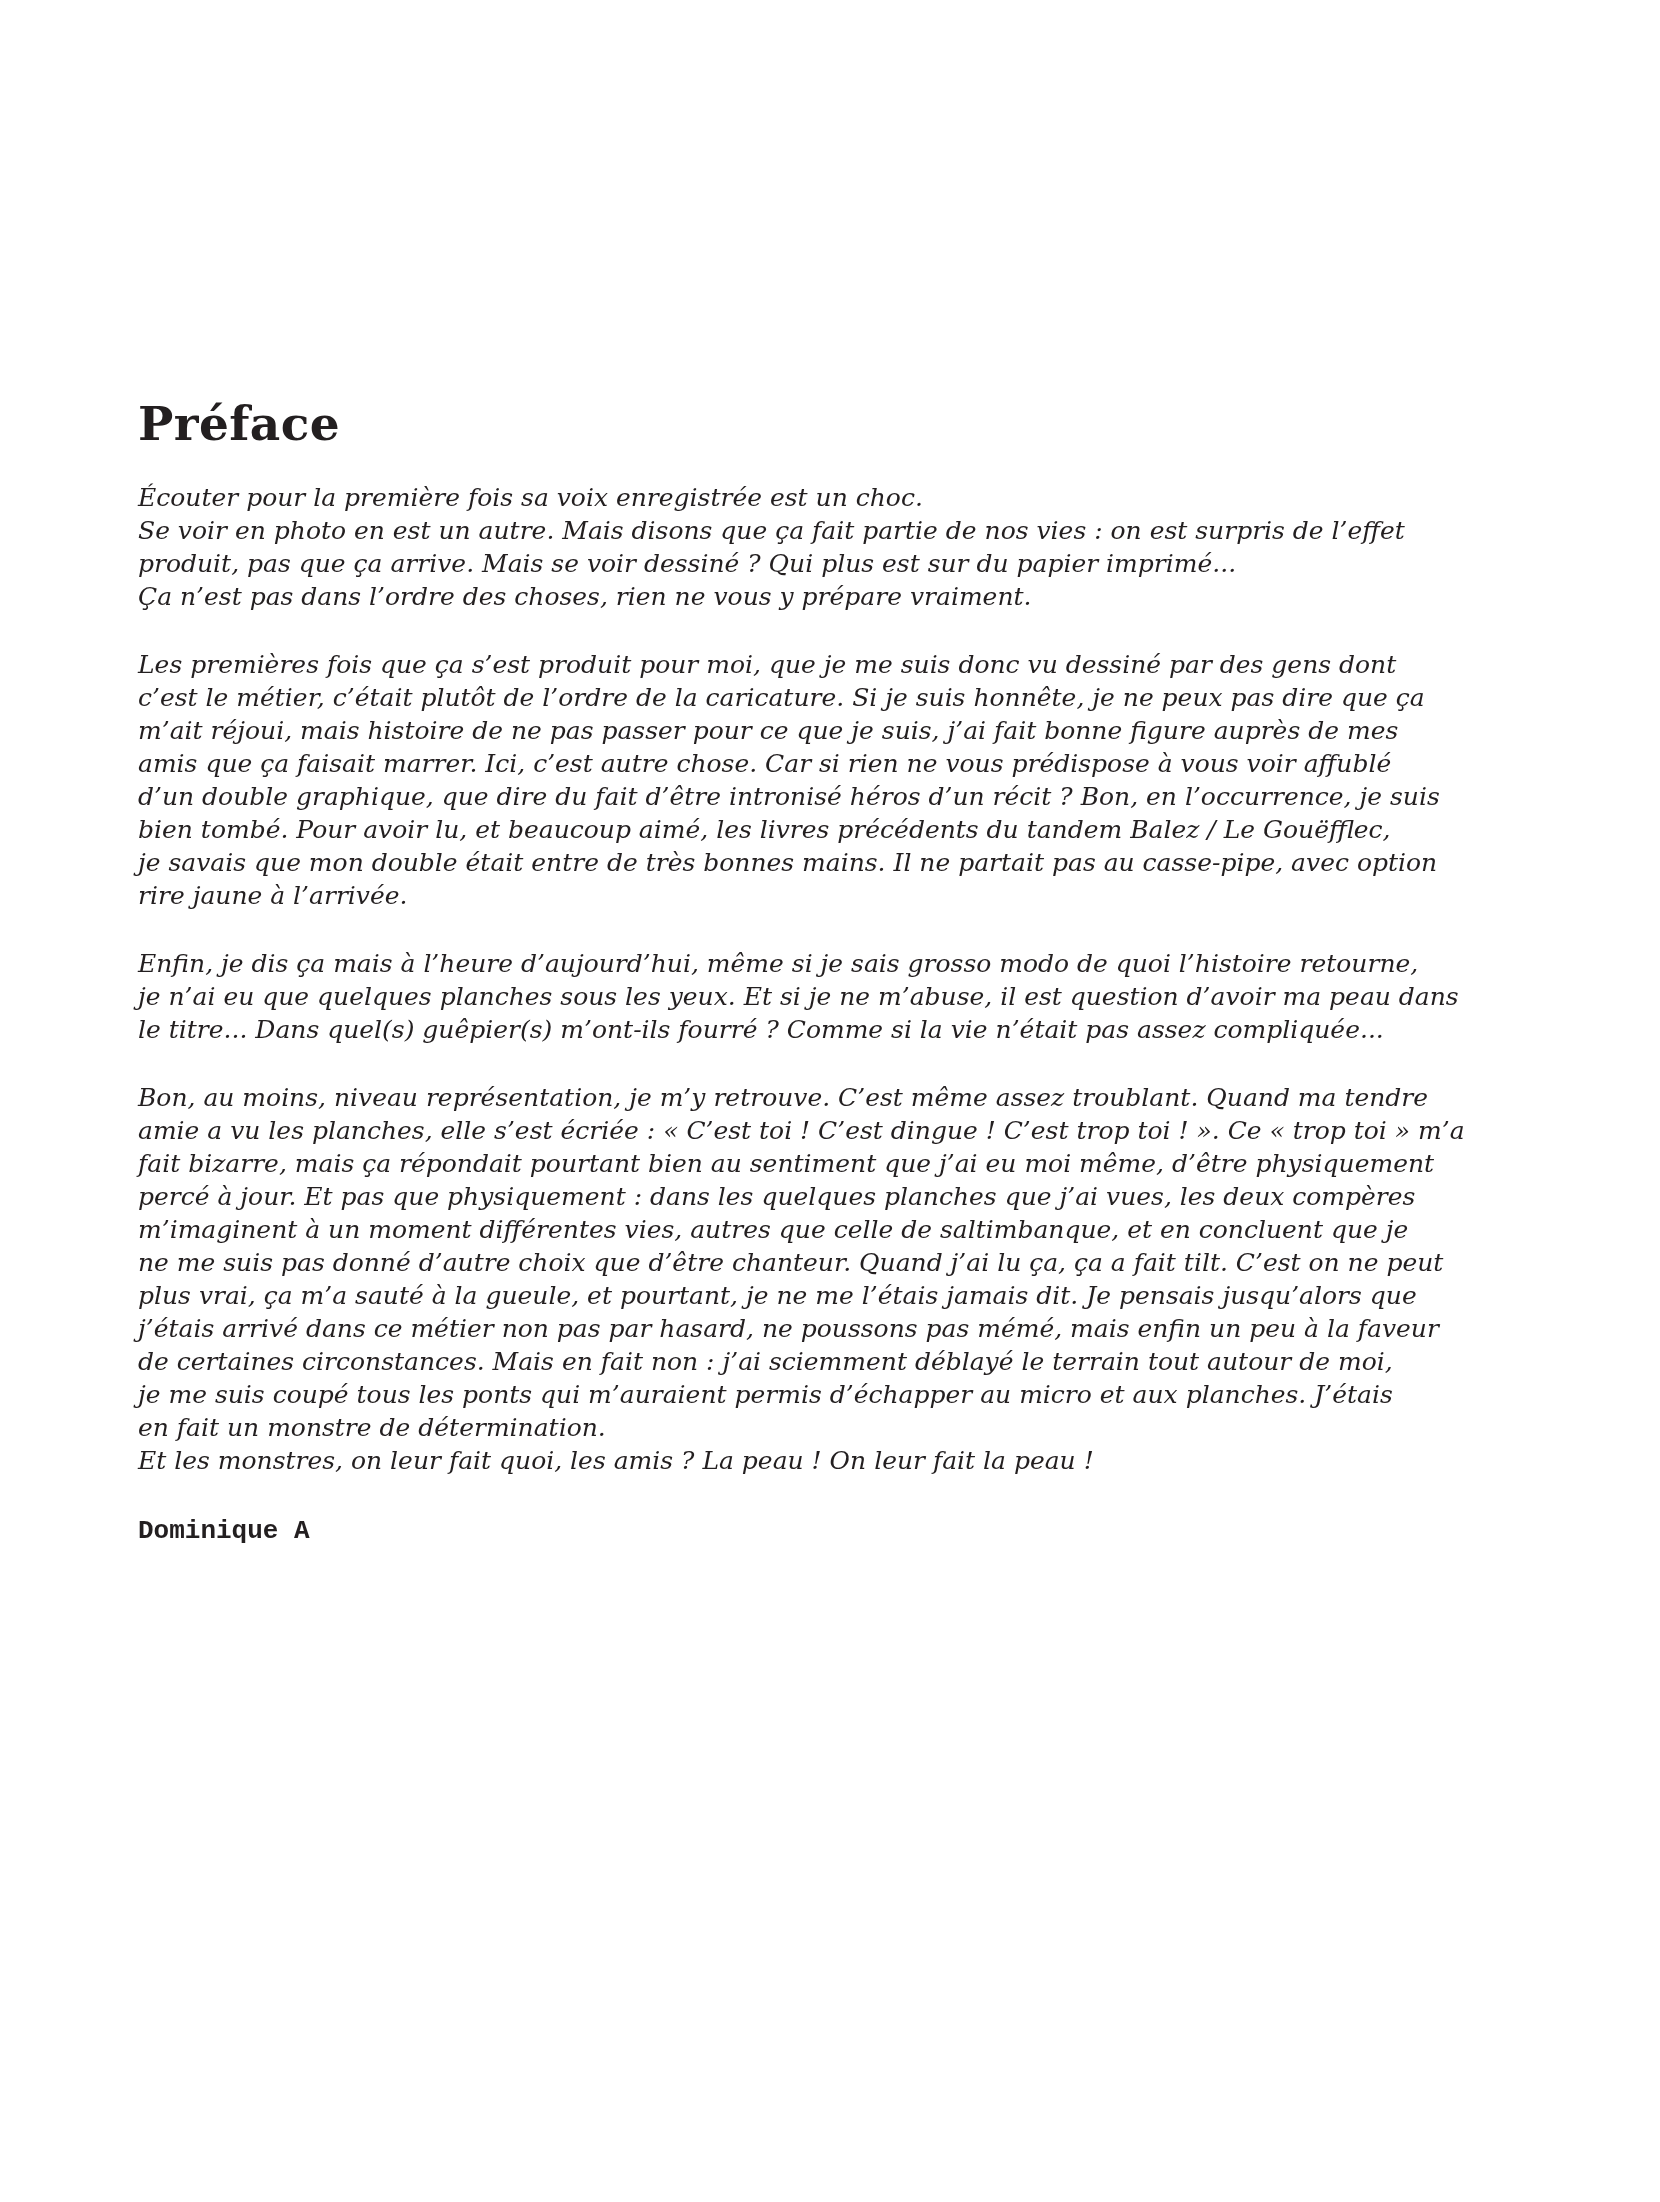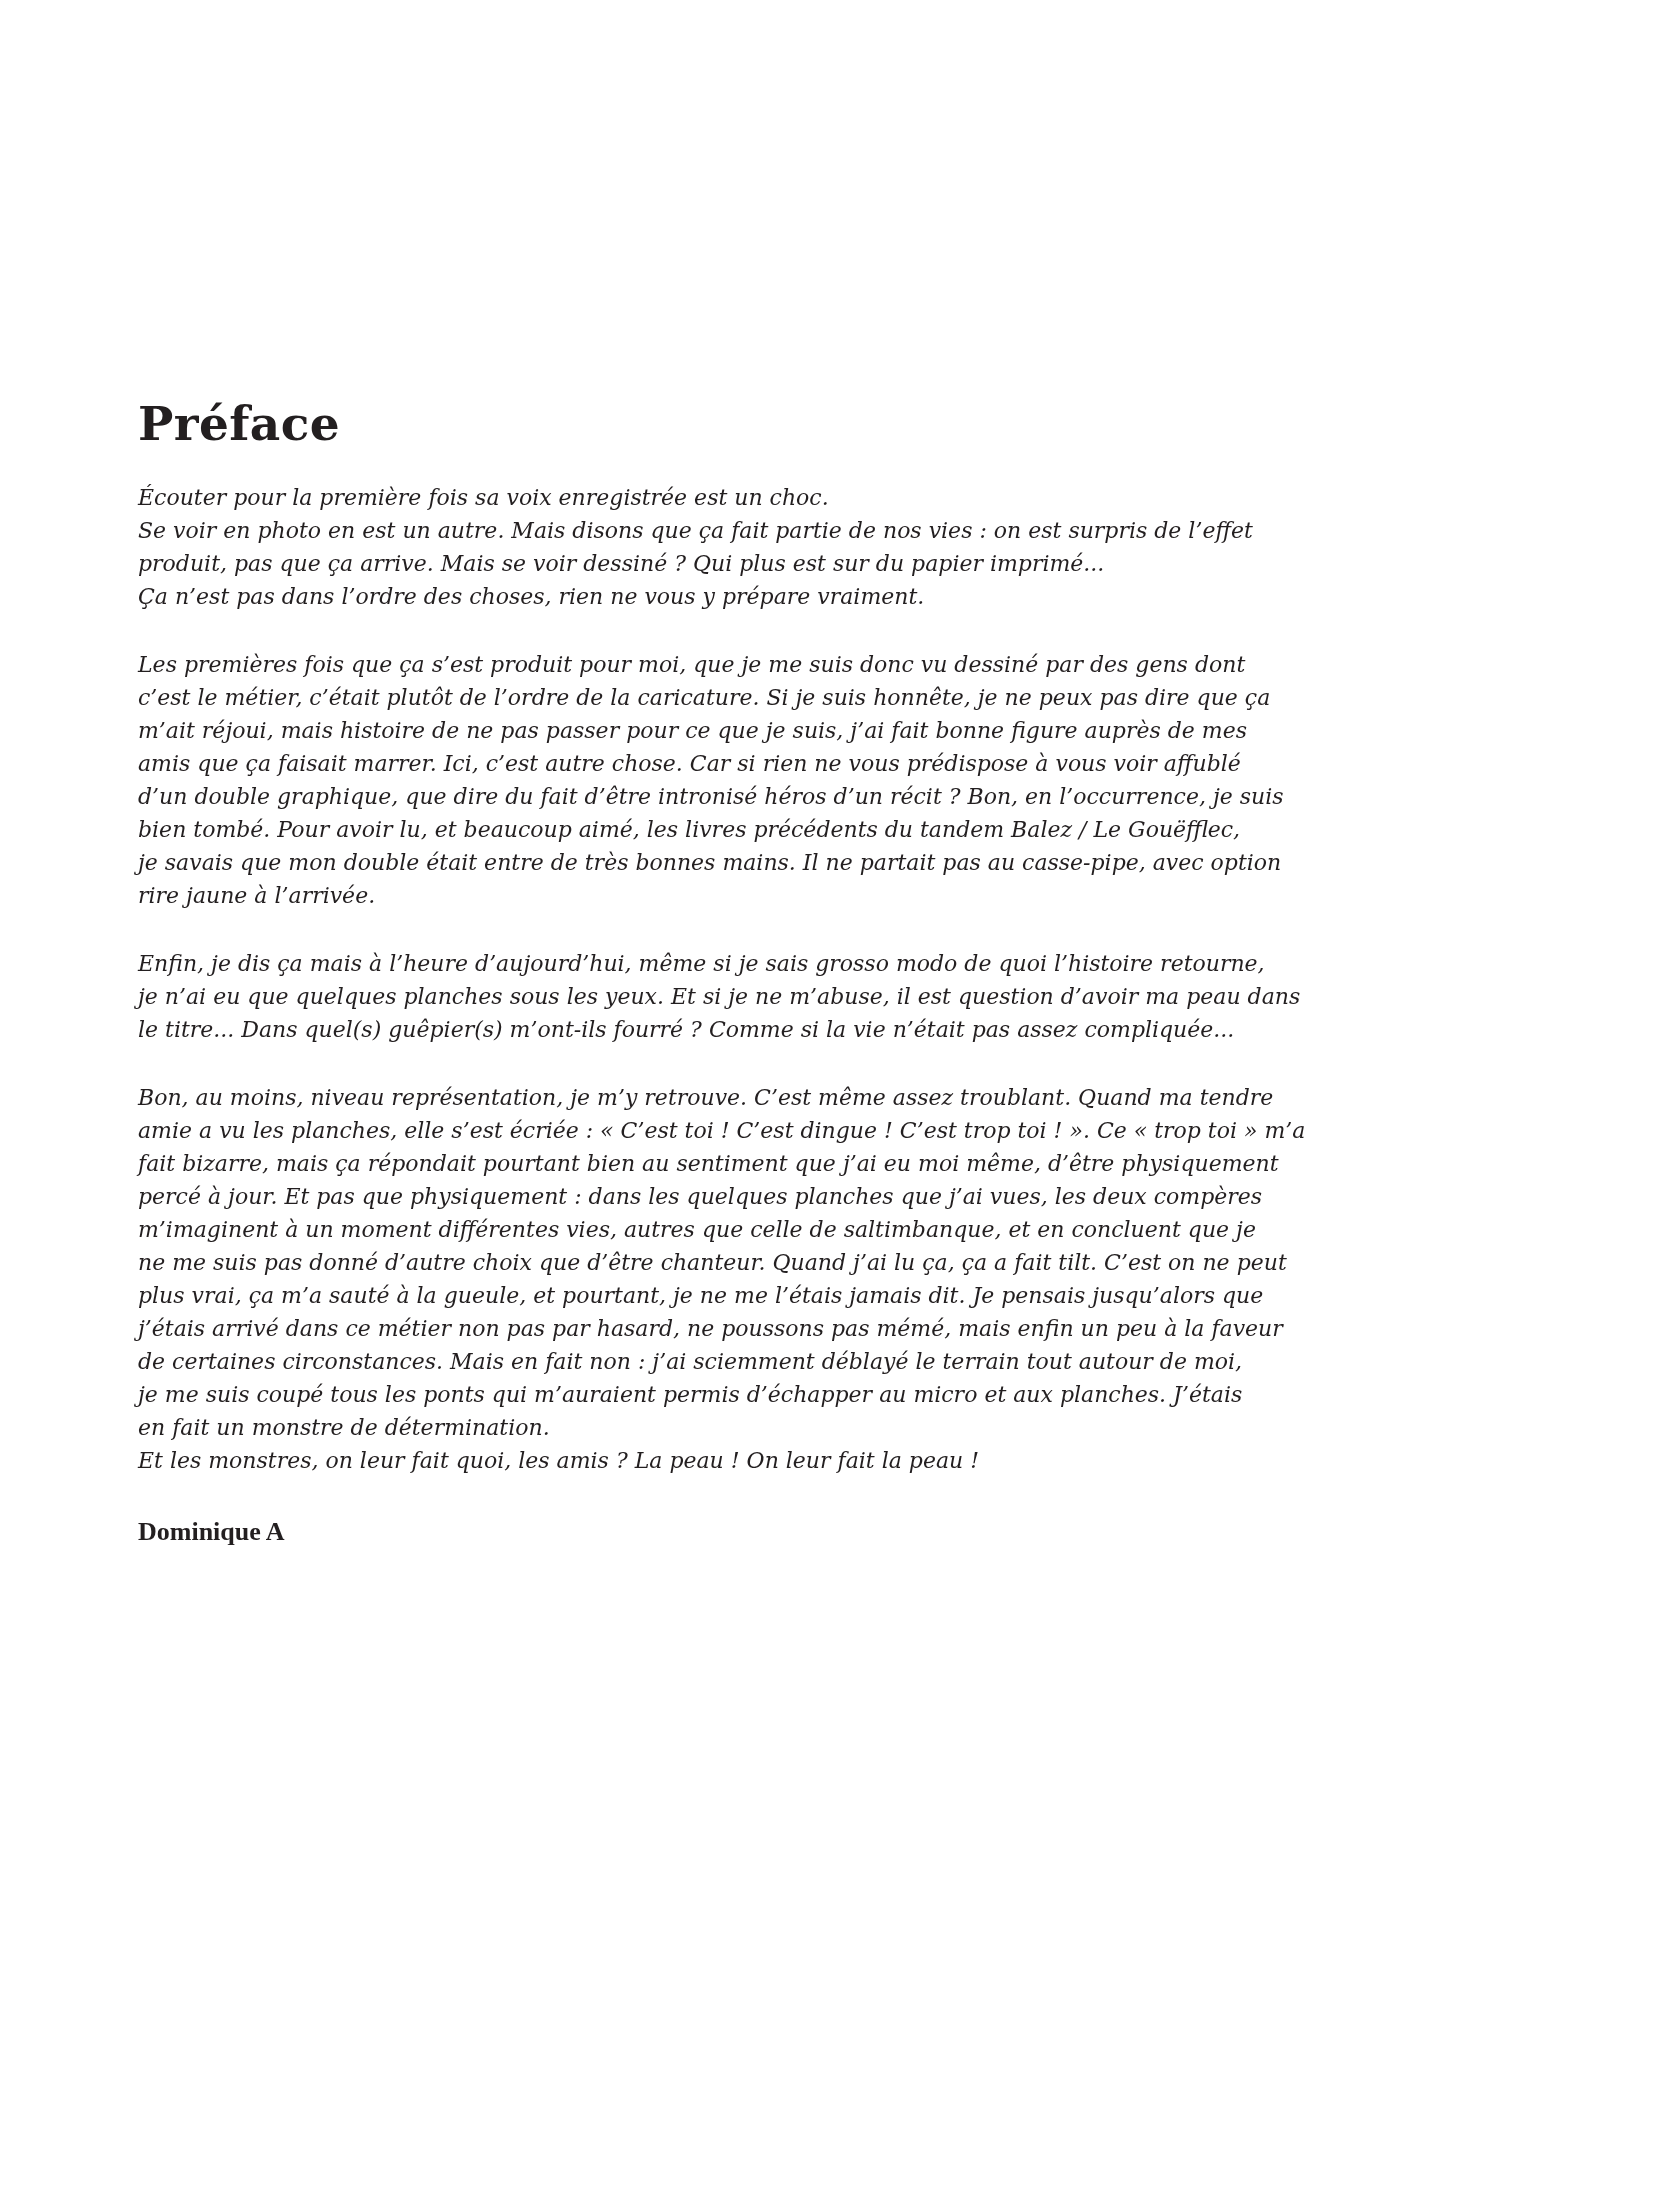--- a/index.html
+++ b/index.html
@@ -32,28 +32,28 @@
   .body-text {
     position: absolute;
     top: 481px;
     left: 138px;
     width: 1228px;
   }
   .para {
     margin: 0 0 35px 0;
     font-family: "DejaVu Serif", serif;
     font-style: italic;
-    font-size: 22px;
+    font-size: 25px;
     line-height: 33px;
     white-space: pre;
     color: #231f20;
   }
   .signature {
     margin: 38px 0 0 0;
-    font-family: Liberation Serif, serif;
+    font-family: Liberation Mono, monospace;
     font-style: normal;
     font-weight: bold;
     font-size: 26px;
     line-height: 33px;
     color: #231f20;
   }
 </style>
 </head>
 <body>
 

